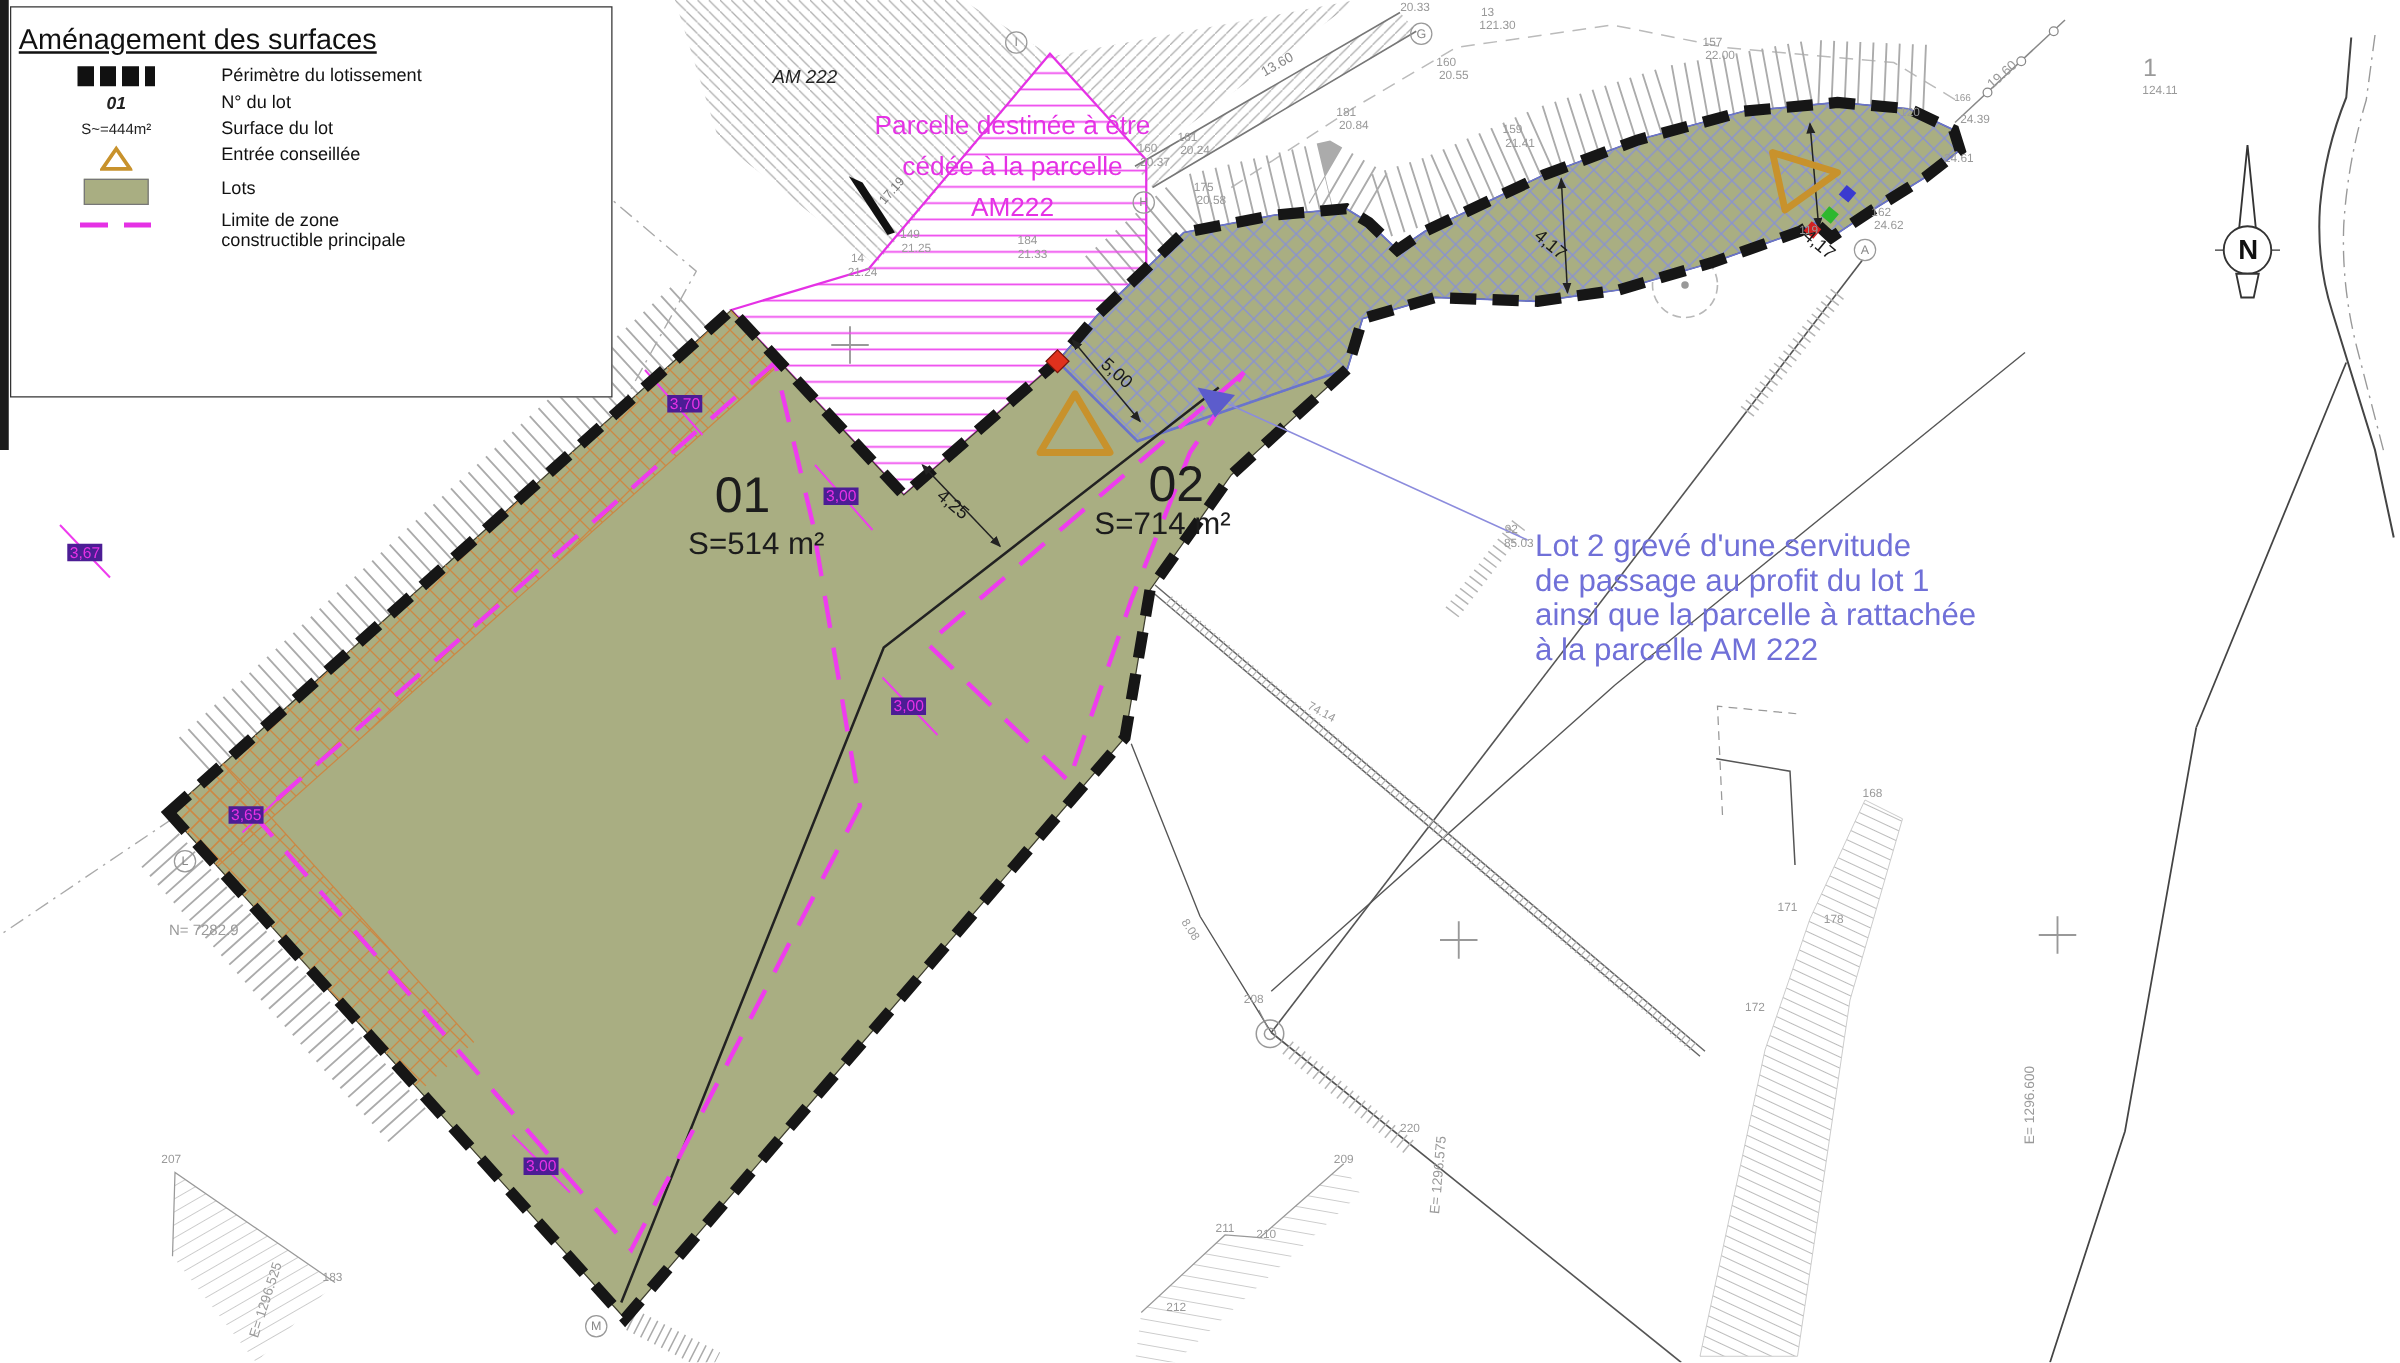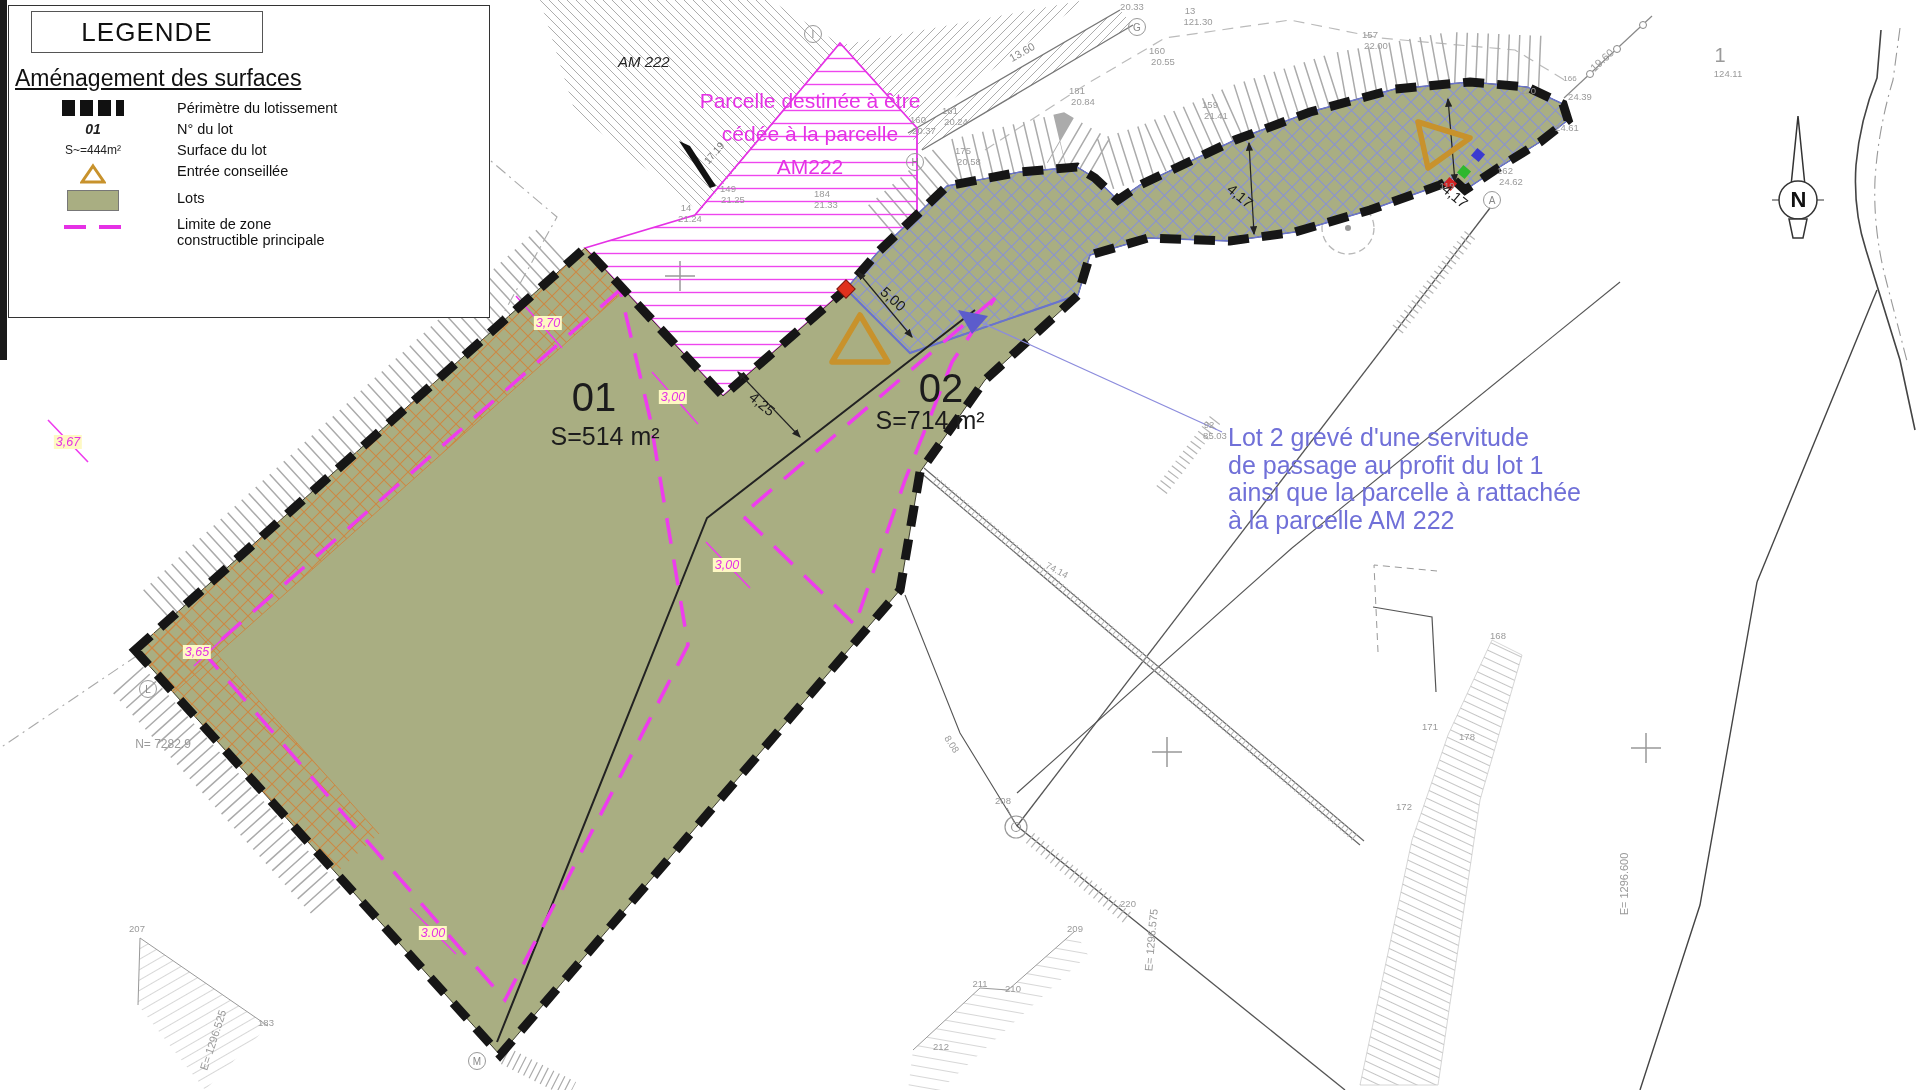--- a/index.html
+++ b/index.html
@@ -20,21 +20,21 @@
   .sym-lotnum{font-size:14px;font-weight:bold;font-style:italic;color:#222;}
   .sym-surface{font-size:12px;color:#222;}
   .sym-lots{width:50px;height:19px;background:#a9ae82;border:1px solid #777;}
   .sym-cross{width:50px;height:21px;border:1px solid #999;background:
      repeating-linear-gradient(45deg,rgba(204,136,68,.95) 0 1px,transparent 1px 7px),
      repeating-linear-gradient(-45deg,rgba(204,136,68,.95) 0 1px,transparent 1px 7px),#fff;}
   .sym-mdash{width:58px;height:4px;background:repeating-linear-gradient(90deg,#e531e5 0 22px,transparent 22px 35px);}
   
   .tiny{position:absolute;color:#9a9a9a;font-size:9.5px;white-space:nowrap;transform:translate(-50%,-50%);}
   .dim{position:absolute;color:#1a1a1a;font-size:14.5px;white-space:nowrap;transform:translate(-50%,-50%);}
-  .dimm{position:absolute;color:#e531e5;font-size:12.5px;background:#fef9c3;padding:0 2px;line-height:14px;white-space:nowrap;transform:translate(-50%,-50%);font-style:italic;}
+  .dimm{position:absolute;color:#e531e5;font-size:12.5px;background:#4c1d95;padding:0 2px;line-height:14px;white-space:nowrap;transform:translate(-50%,-50%);}
   .ptcircle{position:absolute;width:18px;height:18px;border:1px solid #999;border-radius:50%;color:#888;font-size:10px;display:flex;align-items:center;justify-content:center;background:transparent;box-sizing:border-box;}
   .lotnum{position:absolute;font-size:40px;color:#1c1c1c;transform:translate(-50%,-50%);white-space:nowrap;}
   .lotsurf{position:absolute;font-size:25px;color:#1c1c1c;transform:translate(-50%,-50%);white-space:nowrap;}
   .note-magenta{position:absolute;left:640px;top:84px;width:340px;text-align:center;color:#e531e5;font-size:21px;line-height:33px;}
   .note-blue{position:absolute;left:1228px;top:424px;color:#7070d8;font-size:25px;line-height:27.5px;}
   .am222{position:absolute;left:618px;top:53px;font-style:italic;font-size:15px;color:#222;}
   .compassN{position:absolute;left:1786px;top:187px;width:25px;text-align:center;font-size:22px;font-weight:bold;color:#111;}
 </style>
 </head>
 <body>
@@ -184,23 +184,20 @@
     <path d="M1772,200 H1824" stroke-width="1"></path>
     <polygon points="1798,116 1791,186 1805,186" stroke-width="1.5"></polygon>
     <circle cx="1798" cy="200" r="19" stroke-width="1.5"></circle>
     <polygon points="1789,219 1807,219 1803,238 1793,238" stroke-width="1.5"></polygon>
   </g>
 </svg>
 
 <div id="leftstrip" class="overlay"></div>
 
 <div class="legend overlay">
-  <div class="legend-title-box">
-    <span>LEGENDE</span>
-  </div>
   <div class="legend-section">Aménagement des surfaces</div>
   <div class="lrow">
     <div class="lsym">
           <div class="sym-perim"></div>
         </div>
     <div class="llab">Périmètre du lotissement</div>
   </div>
   <div class="lrow">
     <div class="lsym">
           <span class="sym-lotnum">01</span>

